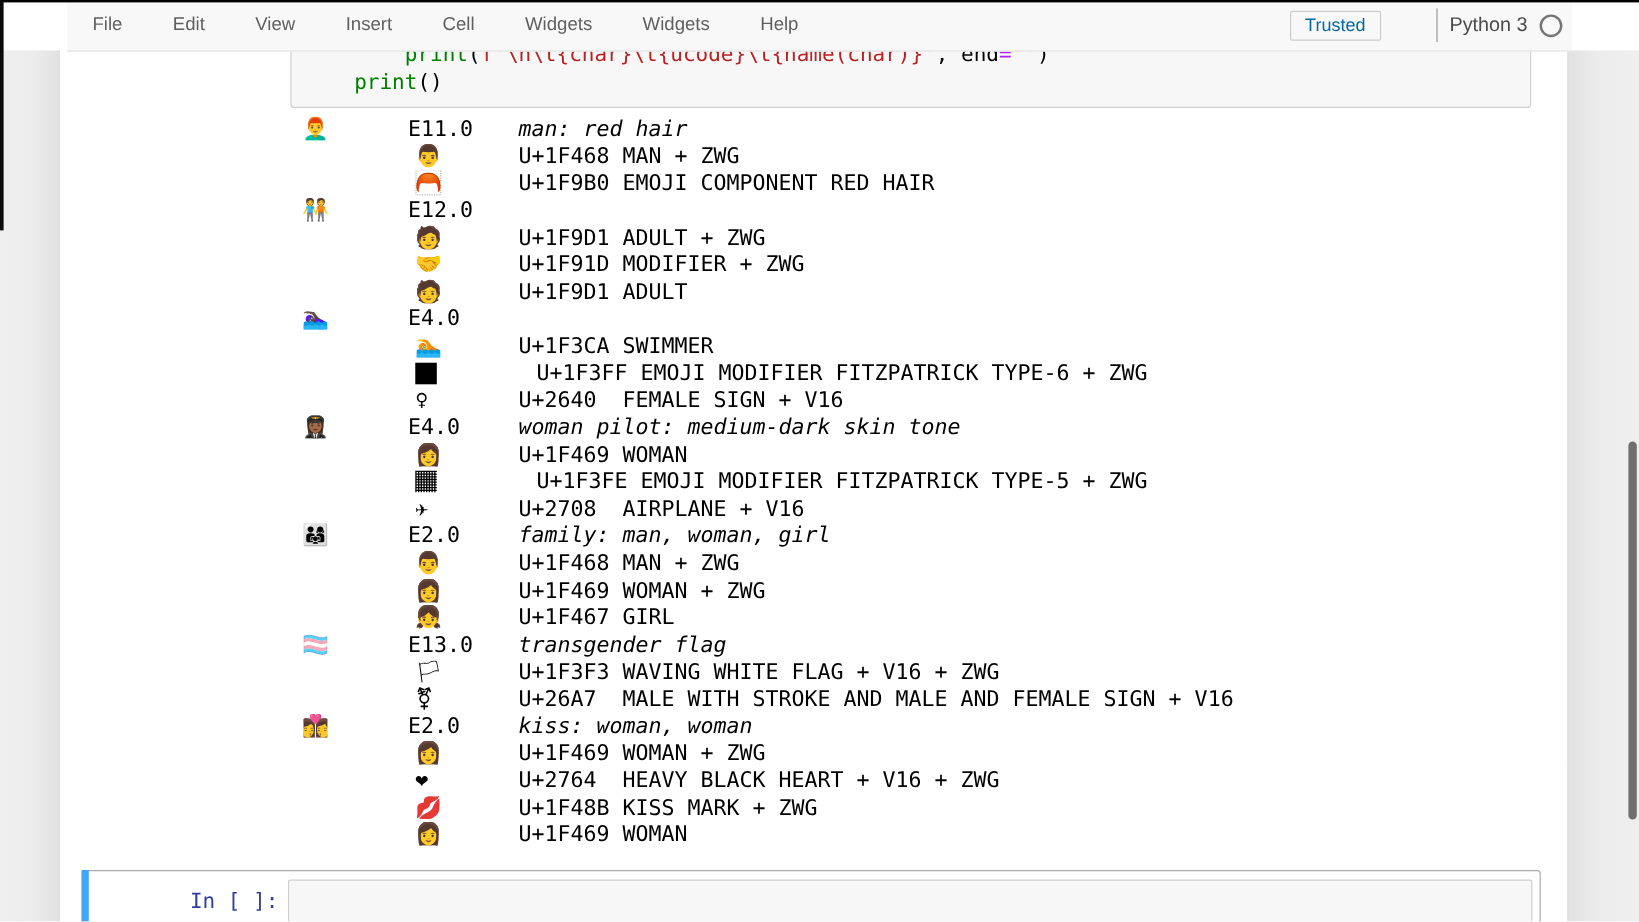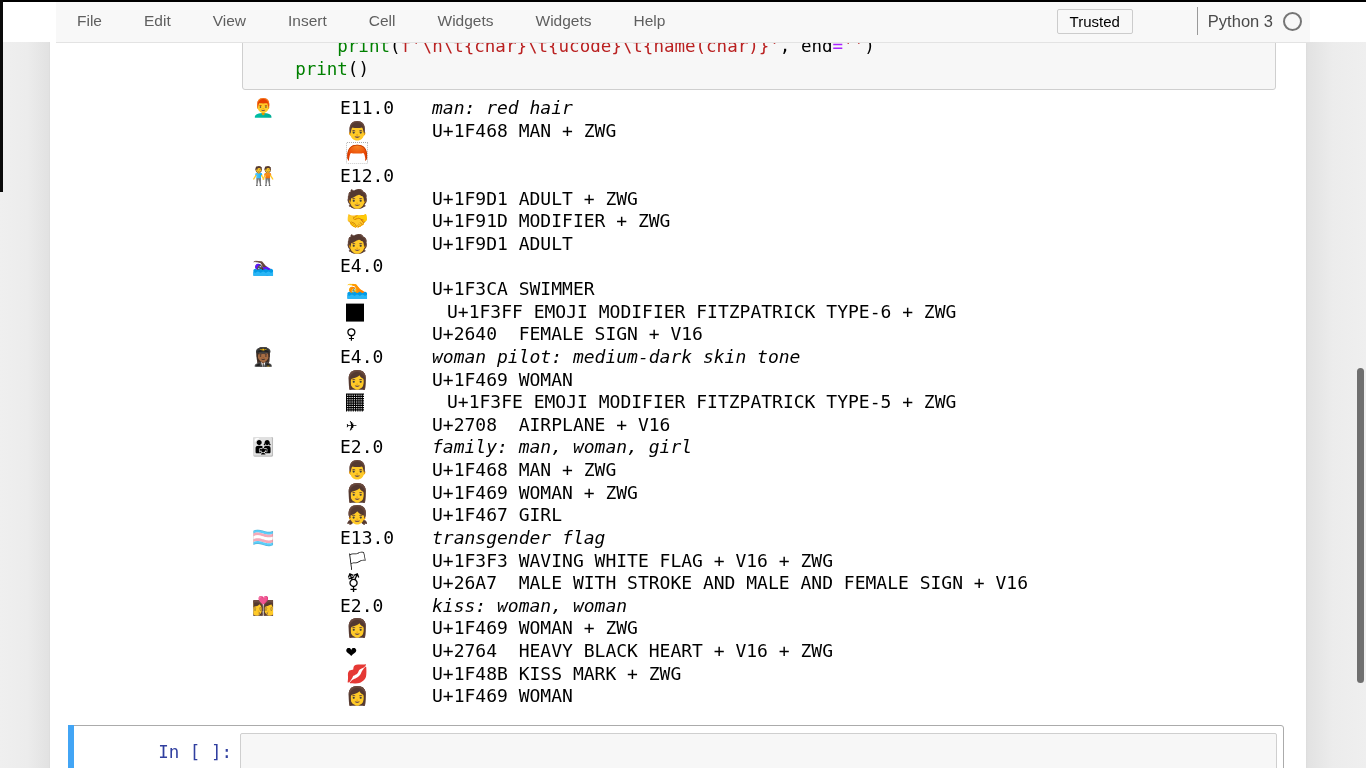--- a/index.html
+++ b/index.html
@@ -13,22 +13,22 @@
 
   
   #top-edge-line{position:absolute;left:0;top:0;width:1366px;height:2px;background:#000;z-index:40;}
   #left-edge-strip{position:absolute;left:0;top:0;width:3px;height:192px;background:#0a0a0a;z-index:41;}
 
   
   #menubar{position:absolute;left:56px;top:0;width:1254px;height:42px;background:#f8f8f8;
            border-bottom:1px solid #e3e3e3;z-index:30;display:flex;align-items:stretch;}
   .menu-item{line-height:42px;padding:0 21px;font-size:15.5px;color:#5f5f5f;cursor:pointer;white-space:nowrap;}
   #menubar-right{position:absolute;right:8px;top:0;height:42px;display:flex;align-items:center;}
-  #trusted-btn{border:1px solid #cccccc;border-radius:2px;color:#000000;font-size:15px;
-               padding:3px 12px;background:transparent;margin-right:64px;}
+  #trusted-btn{border:1px solid #cccccc;border-radius:2px;color:#0369a1;font-size:15px;
+               padding:3px 12px;background:transparent;margin-right:46px;}
   #kernel-divider{width:1px;height:28px;background:#9a9a9a;margin-right:10px;}
   #kernel-name{font-size:16.5px;color:#4a4a4a;margin-right:10px;}
   #kernel-circle{width:15px;height:15px;border:2px solid #757575;border-radius:50%;background:transparent;}
 
   
   #code-cell{position:absolute;left:242px;top:12px;width:1032px;height:76px;background:#f7f7f7;
              border:1px solid #cfcfcf;border-radius:3px;z-index:5;text-align:center;}
   .code-line{position:absolute;left:10px;white-space:pre;font-family:"DejaVu Sans Mono",monospace;
              font-size:17.5px;line-height:23px;}
   #code-line-0{top:22px;}
@@ -71,21 +71,21 @@
   <div id="gutter-right" class="gutter"></div>
 
   <div id="code-cell">
     <div class="code-line" id="code-line-0"><span class="tok-plain">        </span><span class="tok-kw">print</span><span class="tok-plain">(</span><span class="tok-str">f'\n\t{char}\t{ucode}\t{name(char)}'</span><span class="tok-plain">, </span><span class="tok-plain">end</span><span class="tok-op">=</span><span class="tok-str">''</span><span class="tok-plain">)</span></div>
     <div class="code-line" id="code-line-1"><span class="tok-plain">    </span><span class="tok-kw">print</span><span class="tok-plain">()</span></div>
   </div>
 
   <div id="output-area">
       <div class="out-row" style="top: 0px;"><span class="col-emoji1">👨‍🦰</span><span class="col-version">E11.0</span><span class="col-desc">man: red hair</span></div>
       <div class="out-row" style="top: 22.63px;"><span class="col-emoji2">👨</span><span class="col-text">U+1F468 MAN + ZWG</span></div>
-      <div class="out-row" style="top: 45.26px;"><span class="col-emoji2">🦰</span></div>
+      <div class="out-row" style="top: 45.26px;"><span class="col-emoji2">🦰</span><span class="col-text">U+1F9B0 EMOJI COMPONENT RED HAIR</span></div>
       <div class="out-row" style="top: 67.89px;"><span class="col-emoji1">🧑‍🤝‍🧑</span><span class="col-version">E12.0</span></div>
       <div class="out-row" style="top: 90.52px;"><span class="col-emoji2">🧑</span><span class="col-text">U+1F9D1 ADULT + ZWG</span></div>
       <div class="out-row" style="top: 113.15px;"><span class="col-emoji2">🤝</span><span class="col-text">U+1F91D MODIFIER + ZWG</span></div>
       <div class="out-row" style="top: 135.78px;"><span class="col-emoji2">🧑</span><span class="col-text">U+1F9D1 ADULT</span></div>
       <div class="out-row" style="top: 158.41px;"><span class="col-emoji1">🏊🏿‍♀️</span><span class="col-version">E4.0</span></div>
       <div class="out-row" style="top: 181.04px;"><span class="col-emoji2">🏊</span><span class="col-text">U+1F3CA SWIMMER</span></div>
       <div class="out-row" style="top: 203.67px;"><span class="col-emoji2">🏿</span><span class="col-text ind">U+1F3FF EMOJI MODIFIER FITZPATRICK TYPE-6 + ZWG</span></div>
       <div class="out-row" style="top: 226.3px;"><span class="col-emoji2">♀</span><span class="col-text">U+2640  FEMALE SIGN + V16</span></div>
       <div class="out-row" style="top: 248.93px;"><span class="col-emoji1">👩🏾‍✈️</span><span class="col-version">E4.0</span><span class="col-desc">woman pilot: medium-dark skin tone</span></div>
       <div class="out-row" style="top: 271.56px;"><span class="col-emoji2">👩</span><span class="col-text">U+1F469 WOMAN</span></div>

